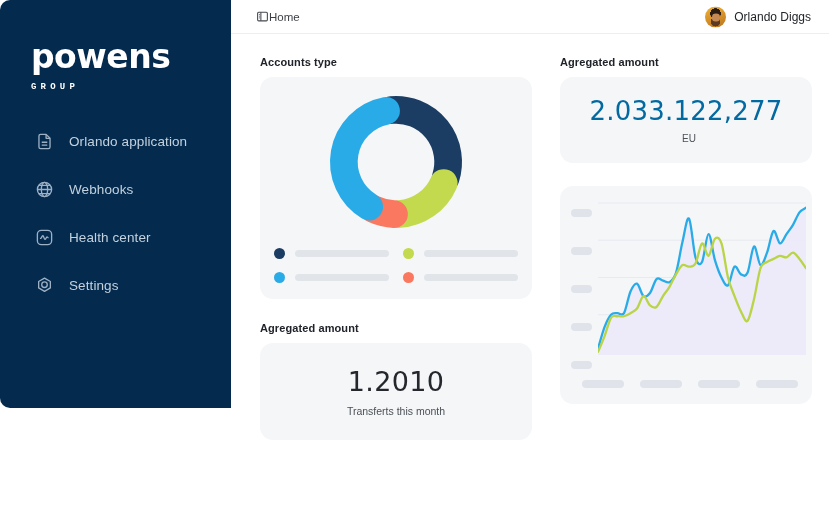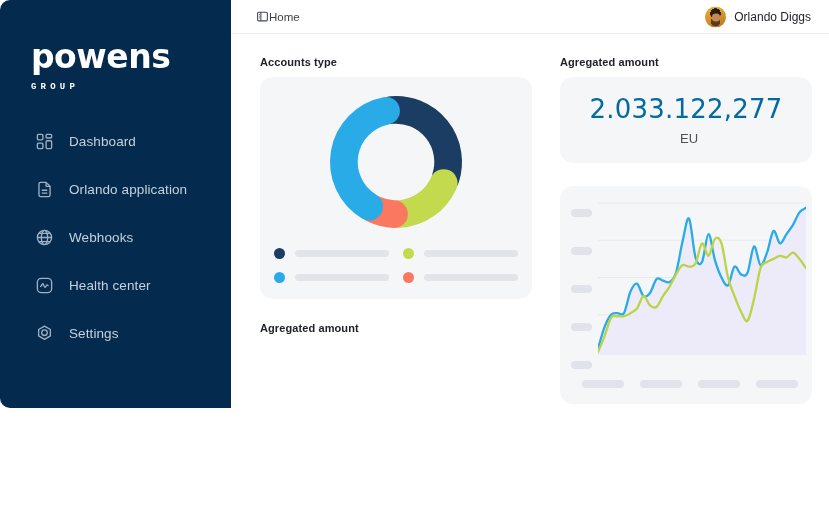--- a/index.html
+++ b/index.html
@@ -145,21 +145,21 @@
     white-space: nowrap;
   }
 
   
   .content {
     padding: 22px 18px 0 29px;
     display: flex;
     gap: 28px;
   }
   .col { display: flex; flex-direction: column; }
-  .col-left  { width: 272px; flex: 0 0 272px; }
+  .col-left  { width: 272px; flex: 0 0 272px; justify-content: space-between; }
   .col-right { width: 252px; flex: 0 0 252px; }
 
   .section-title {
     font-size: 11px;
     font-weight: 700;
     color: #20232a;
     margin-bottom: 9px;
     letter-spacing: 0.1px;
   }
   .card {
@@ -222,21 +222,21 @@
     margin-bottom: 23px;
   }
   .agg-huge {
     font-size: 26px;
     font-weight: 400;
     color: #0369a1;
     letter-spacing: 0.2px;
     font-family: "DejaVu Sans", sans-serif;
   }
   .agg-unit {
-    font-size: 13px;
+    font-size: 10px;
     color: #4c5057;
     margin-top: 7px;
     margin-left: 6px;
   }
 
   
   .stats-card {
     height: 218px;
     position: relative;
     overflow: hidden;
@@ -267,31 +267,20 @@
 <div id="app">
 
   <aside class="sidebar">
     <div class="logo-wrap">
       <div class="logo-word">powens</div>
       <div class="logo-sub">GROUP</div>
     </div>
 
     <nav class="nav">
 
-      <div class="nav-item">
-        <span class="nav-icon">
-          <svg width="19" height="19" viewBox="0 0 24 24" fill="none" stroke="#9db0c4" stroke-width="1.7">
-            <rect x="3" y="3" width="7" height="7" rx="1.4"></rect>
-            <rect x="14" y="3" width="7" height="4.6" rx="1.2"></rect>
-            <rect x="14" y="11" width="7" height="10" rx="1.4"></rect>
-            <rect x="3" y="14" width="7" height="7" rx="1.4"></rect>
-          </svg>
-        </span>
-        <span class="nav-label">Dashboard</span>
-      </div>
 
       <div class="nav-item">
         <span class="nav-icon">
           <svg width="19" height="19" viewBox="0 0 24 24" fill="none" stroke="#9db0c4" stroke-width="1.7" stroke-linejoin="round">
             <path d="M14 3H7a2 2 0 0 0-2 2v14a2 2 0 0 0 2 2h10a2 2 0 0 0 2-2V8z"></path>
             <path d="M14 3v5h5"></path>
             <path d="M8.5 13h7M8.5 16.5h7"></path>
           </svg>
         </span>
         <span class="nav-label">Orlando application</span>
@@ -379,20 +368,24 @@
               <span class="legend-bar"></span>
             </div>
             <div class="legend-row">
               <span class="legend-dot" style="background:#f9785f"></span>
               <span class="legend-bar"></span>
             </div>
           </div>
         </div>
 
         <h2 class="section-title">Agregated amount</h2>
+        <div class="card agg-card-small">
+          <div class="agg-big">1.2010</div>
+          <div class="agg-sub">Transferts this month</div>
+        </div>
 
       </div>
 
       <div class="col col-right">
 
         <h2 class="section-title">Agregated amount</h2>
         <div class="card agg-card-wide">
           <div class="agg-huge">2.033.122,277</div>
           <div class="agg-unit">EU</div>
         </div>

